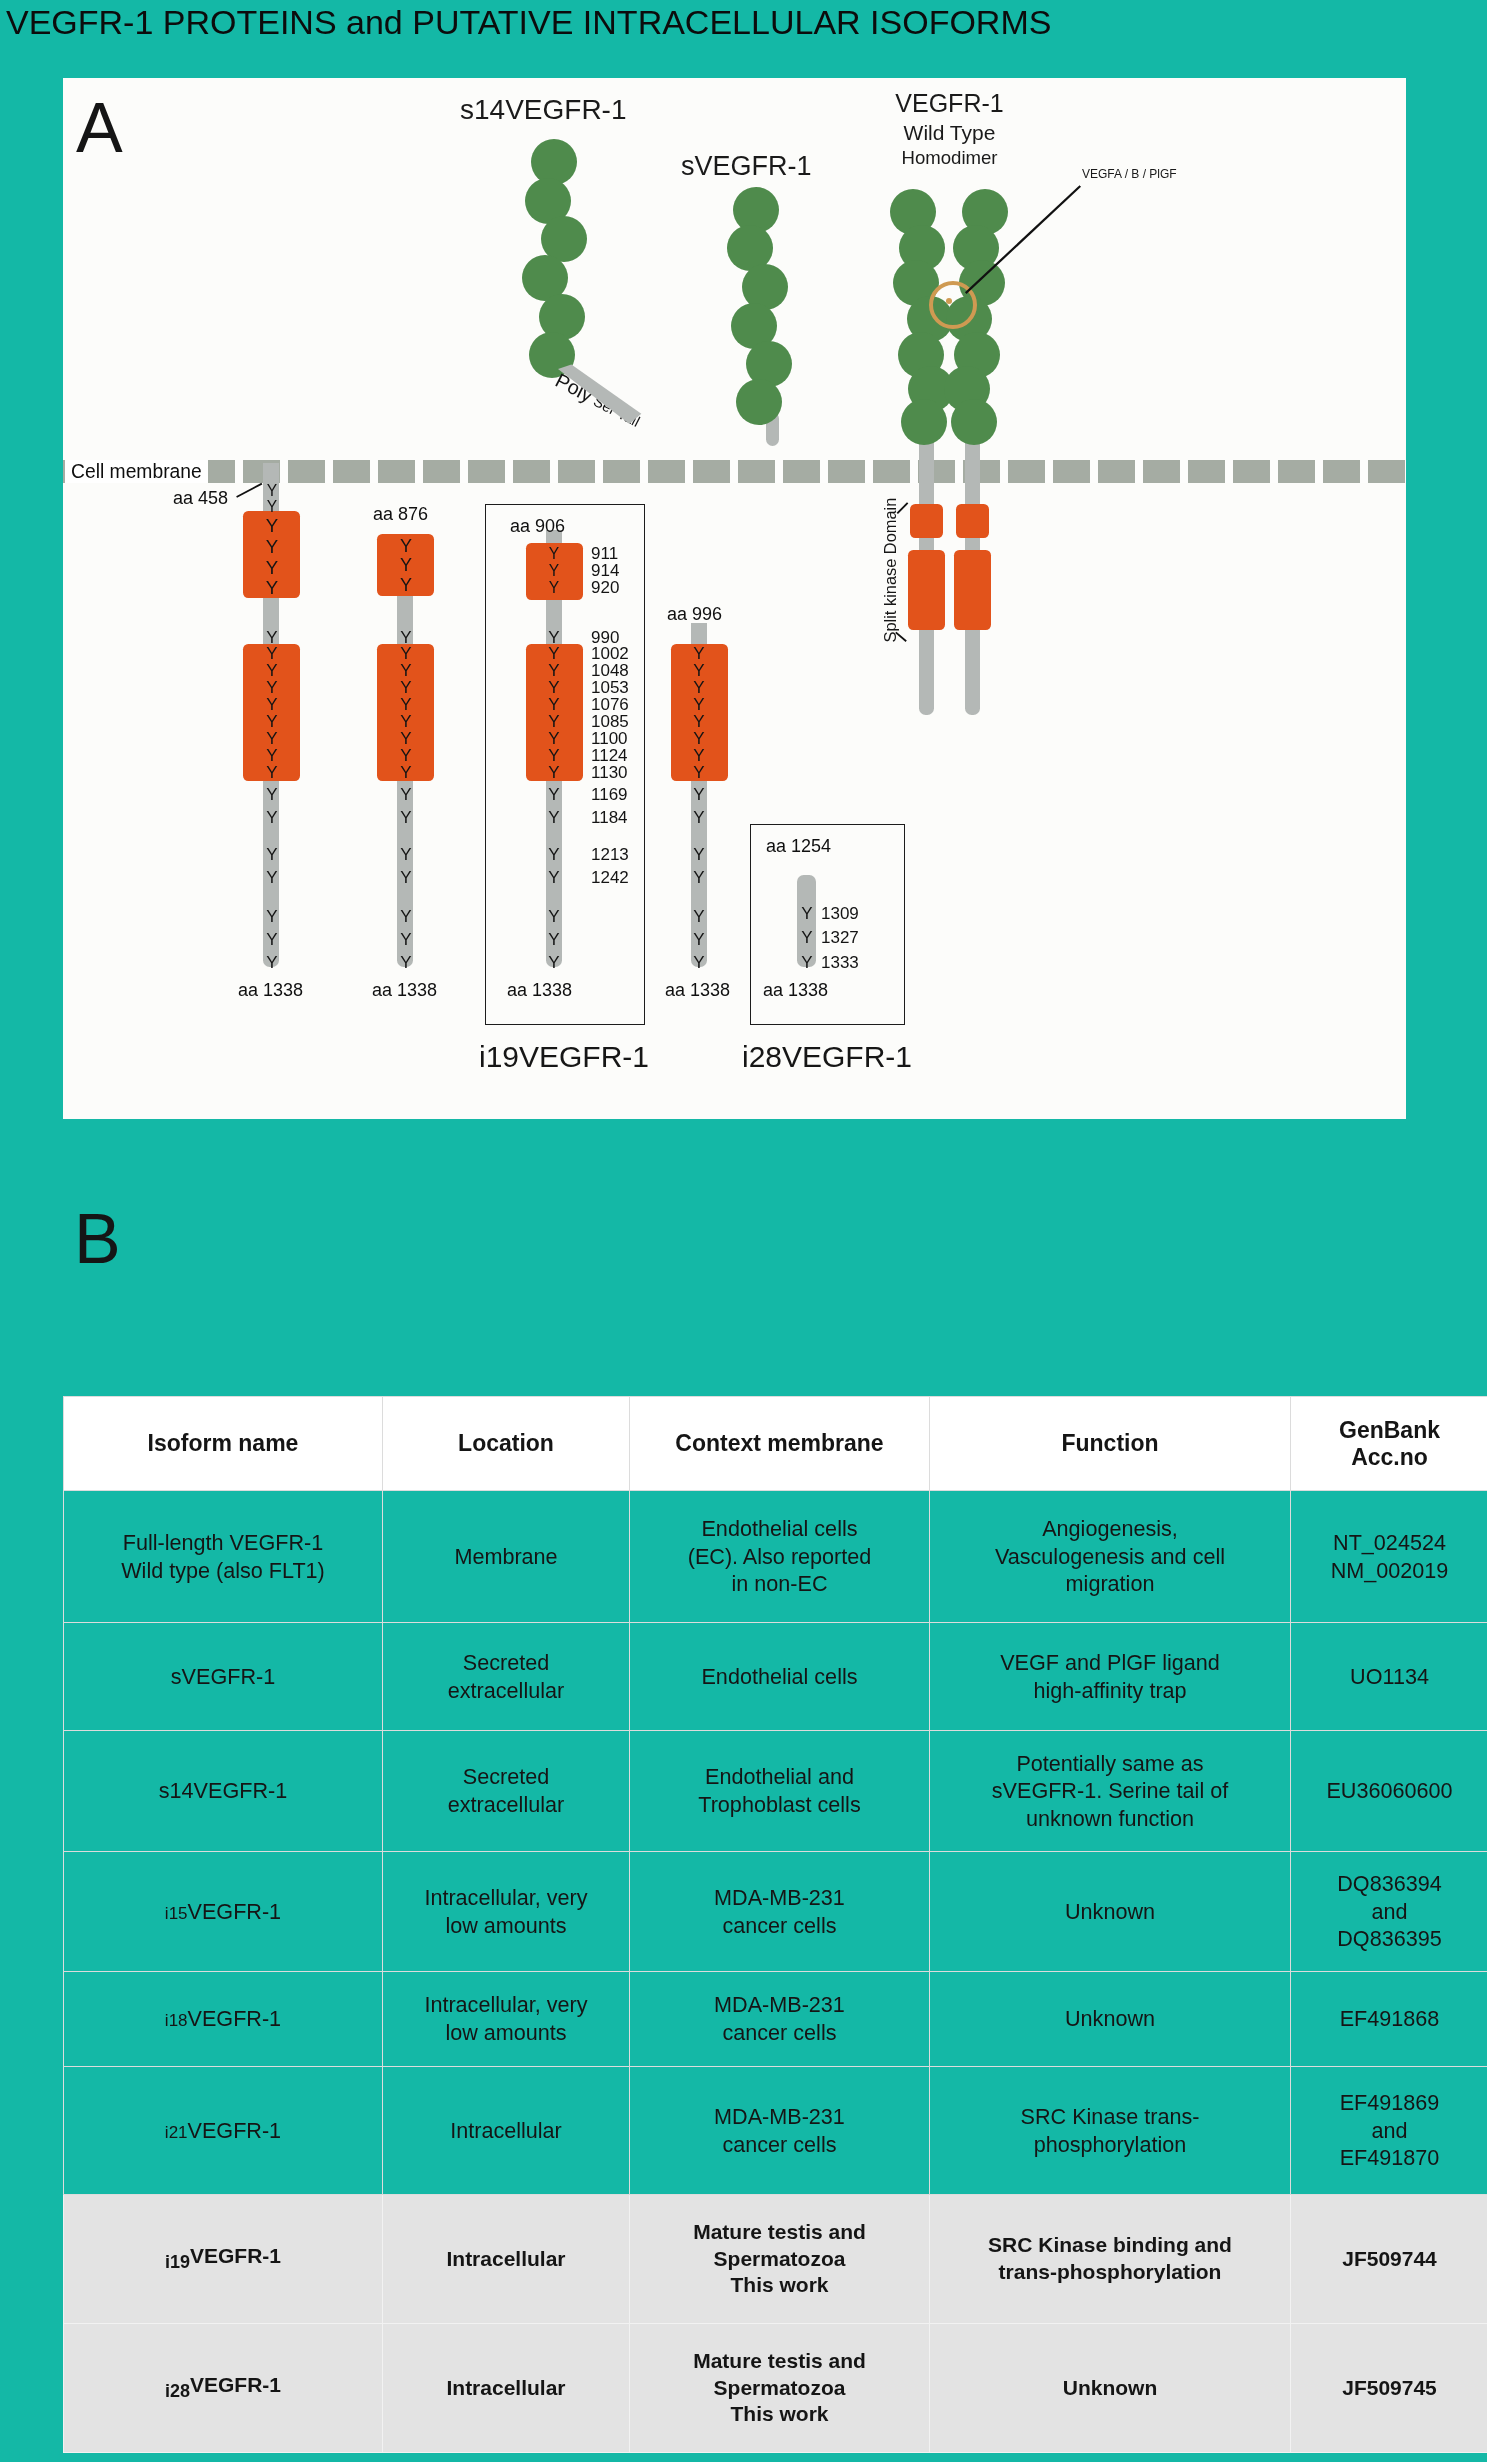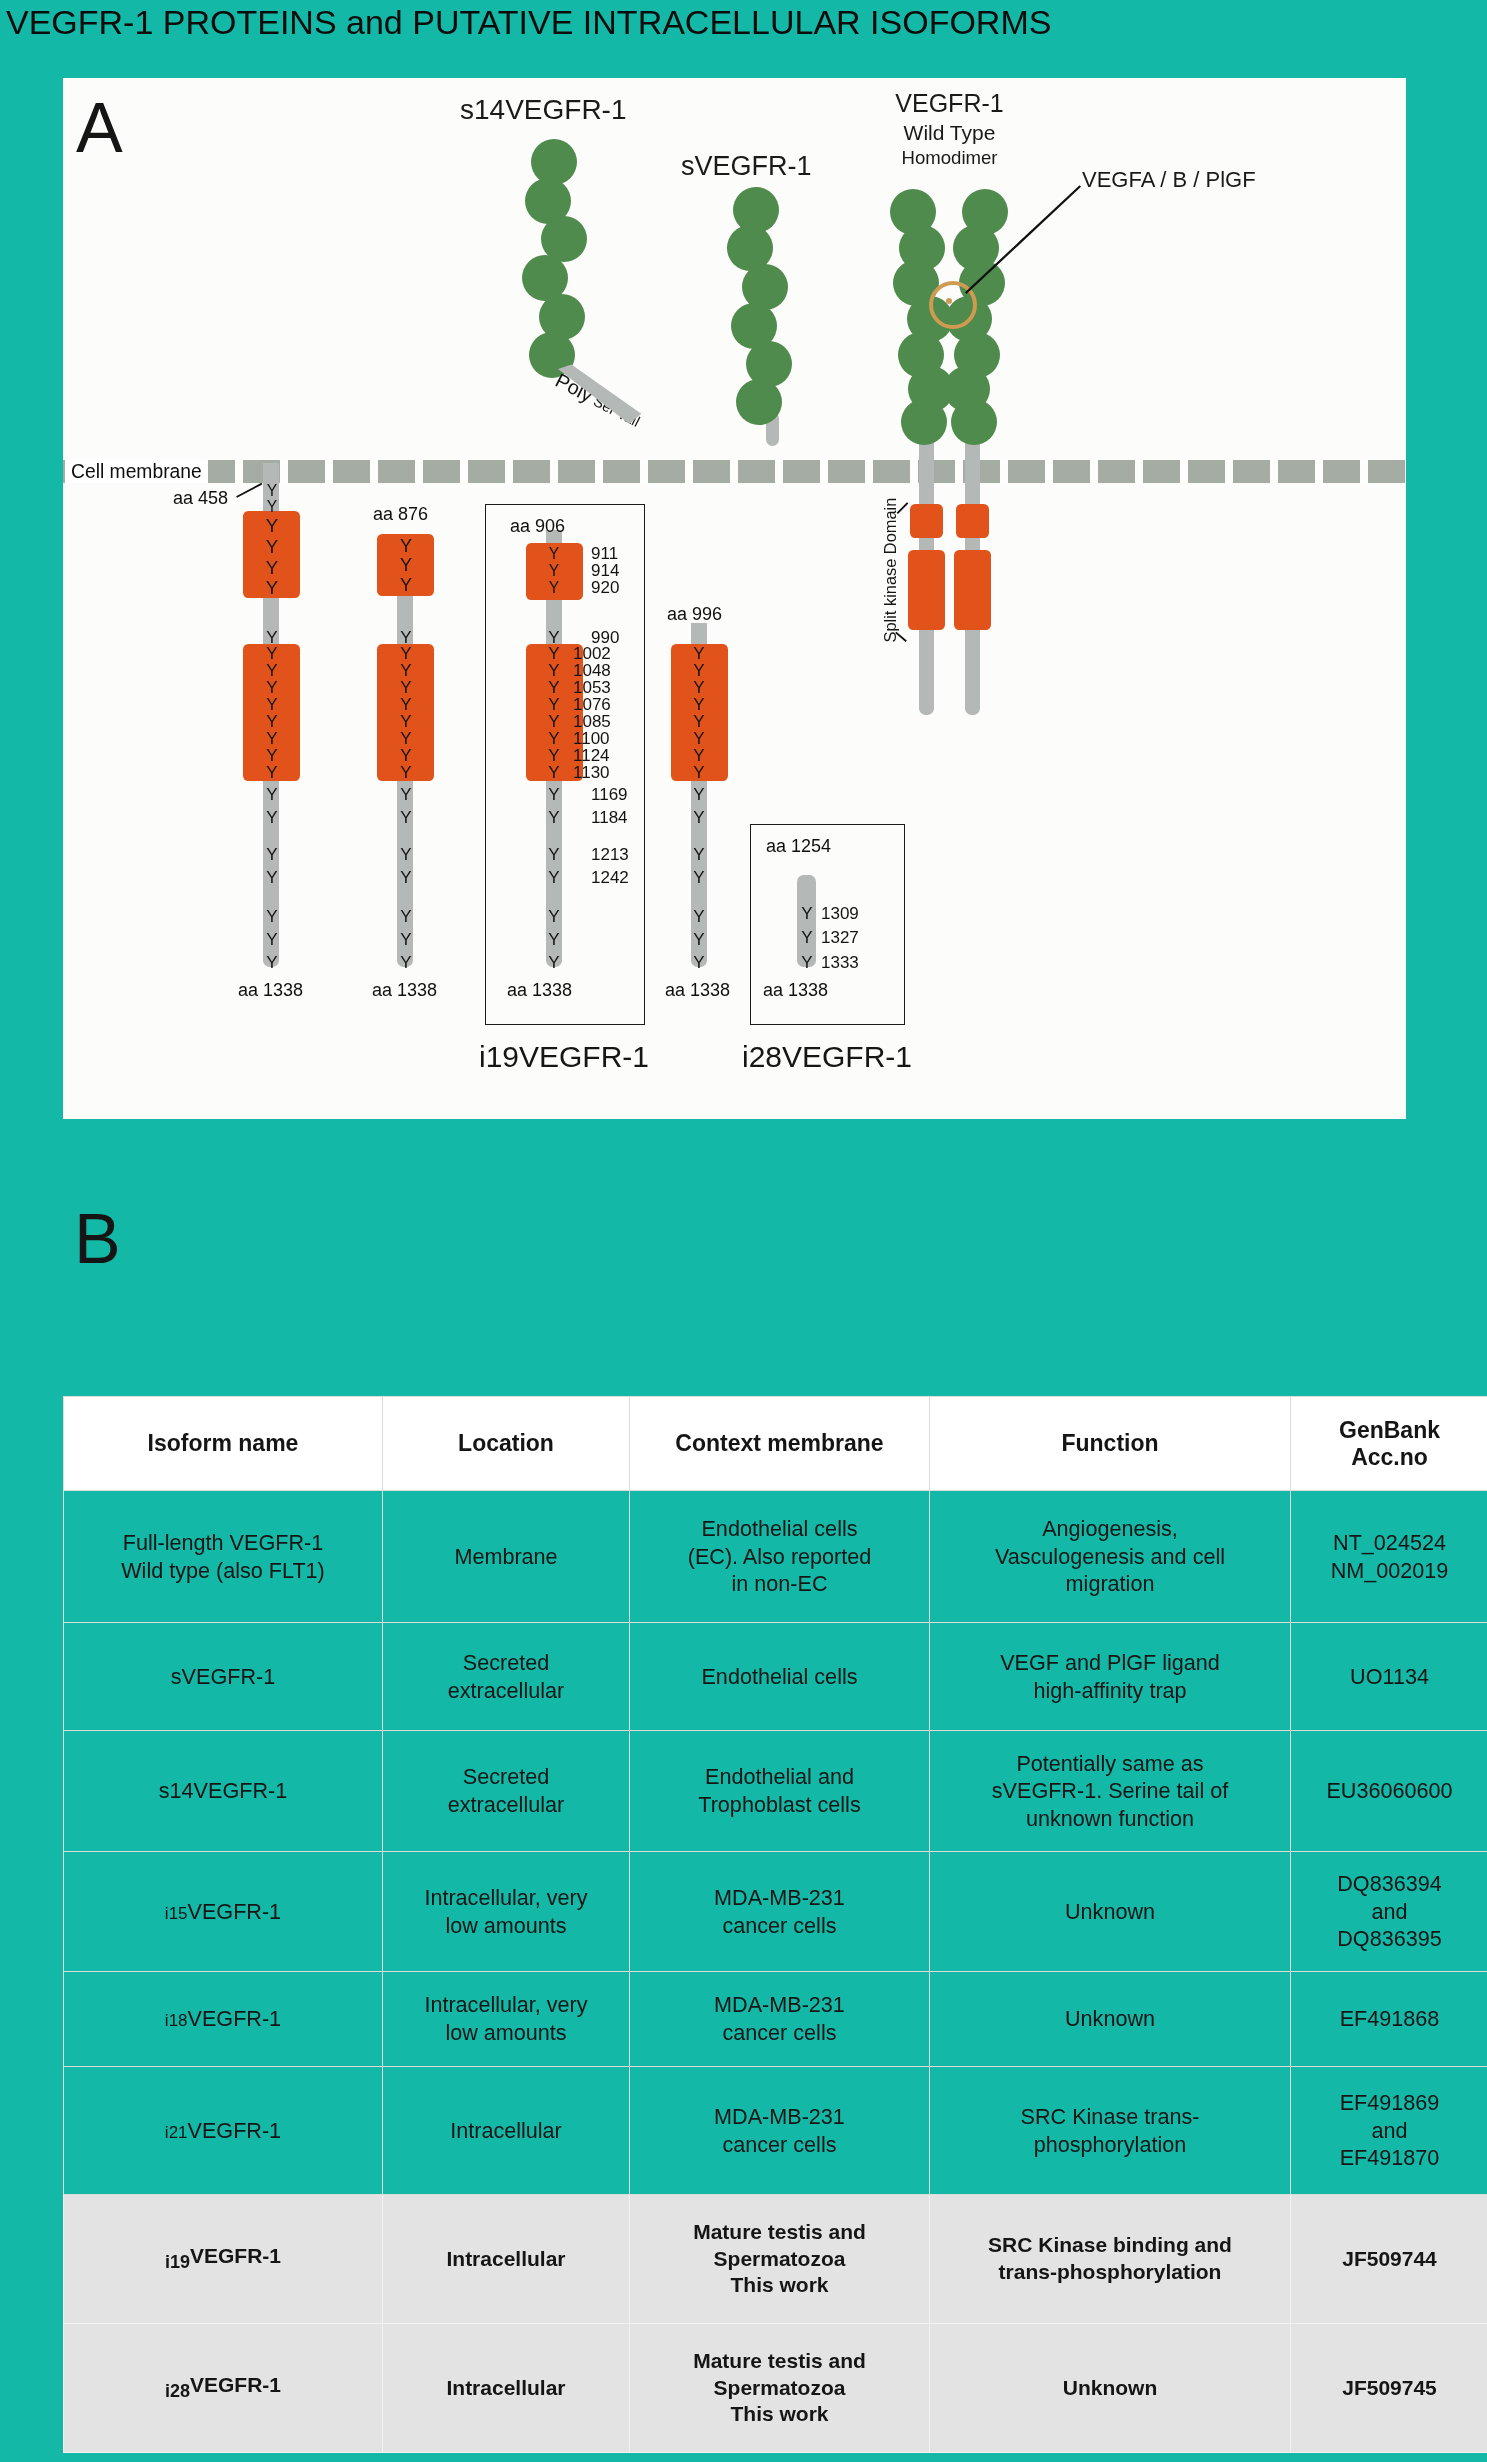--- a/index.html
+++ b/index.html
@@ -80,21 +80,21 @@
 
   <div class="circle" style="left:962px;top:189px;"></div>
   <div class="circle" style="left:953px;top:225px;"></div>
   <div class="circle" style="left:959px;top:260px;"></div>
   <div class="circle" style="left:946px;top:296px;"></div>
   <div class="circle" style="left:954px;top:332px;"></div>
   <div class="circle" style="left:944px;top:366px;"></div>
   <div class="circle" style="left:951px;top:399px;"></div>
   <div class="ring"></div>
   <div class="ring-dot"></div>
-  <div class="sub-label" style="left:1082px;top:167px;font-size:22px;">VEGFA / B / PlGF</div>
+  <div class="sub-label" style="left:1082px;top:167px;font-size:12px;">VEGFA / B / PlGF</div>
 
   <div class="stalk" style="left:919px;top:440px;width:15px;height:275px;"></div>
   <div class="stalk" style="left:965px;top:440px;width:15px;height:275px;"></div>
   <div class="obox" style="left:910px;top:504px;width:33px;height:34px;"></div>
   <div class="obox" style="left:956px;top:504px;width:33px;height:34px;"></div>
   <div class="obox" style="left:908px;top:550px;width:37px;height:80px;"></div>
   <div class="obox" style="left:954px;top:550px;width:37px;height:80px;"></div>
   <div class="rot-label" style="left:819px;top:563px;width:141px;height:18px;font-size:16.4px;text-align:center;transform:rotate(-90deg);">Split kinase  Domain</div>
 
   <div class="membrane"></div>
@@ -203,21 +203,21 @@
   <div class="ycol" style="left:545px;top:645px;font-size:17px;line-height:17px;">
       <span>Y</span>
       <span>Y</span>
       <span>Y</span>
       <span>Y</span>
       <span>Y</span>
       <span>Y</span>
       <span>Y</span>
       <span>Y</span>
     </div>
-  <div class="numcol" style="left:573px;top:645px;">
+  <div class="numcol" style="left:591px;top:645px;">
       <span>1002</span>
       <span>1048</span>
       <span>1053</span>
       <span>1076</span>
       <span>1085</span>
       <span>1100</span>
       <span>1124</span>
       <span>1130</span>
     </div>
   <div class="ycol" style="left:545px;top:786px;font-size:17px;line-height:17px;row-gap:6px;">

